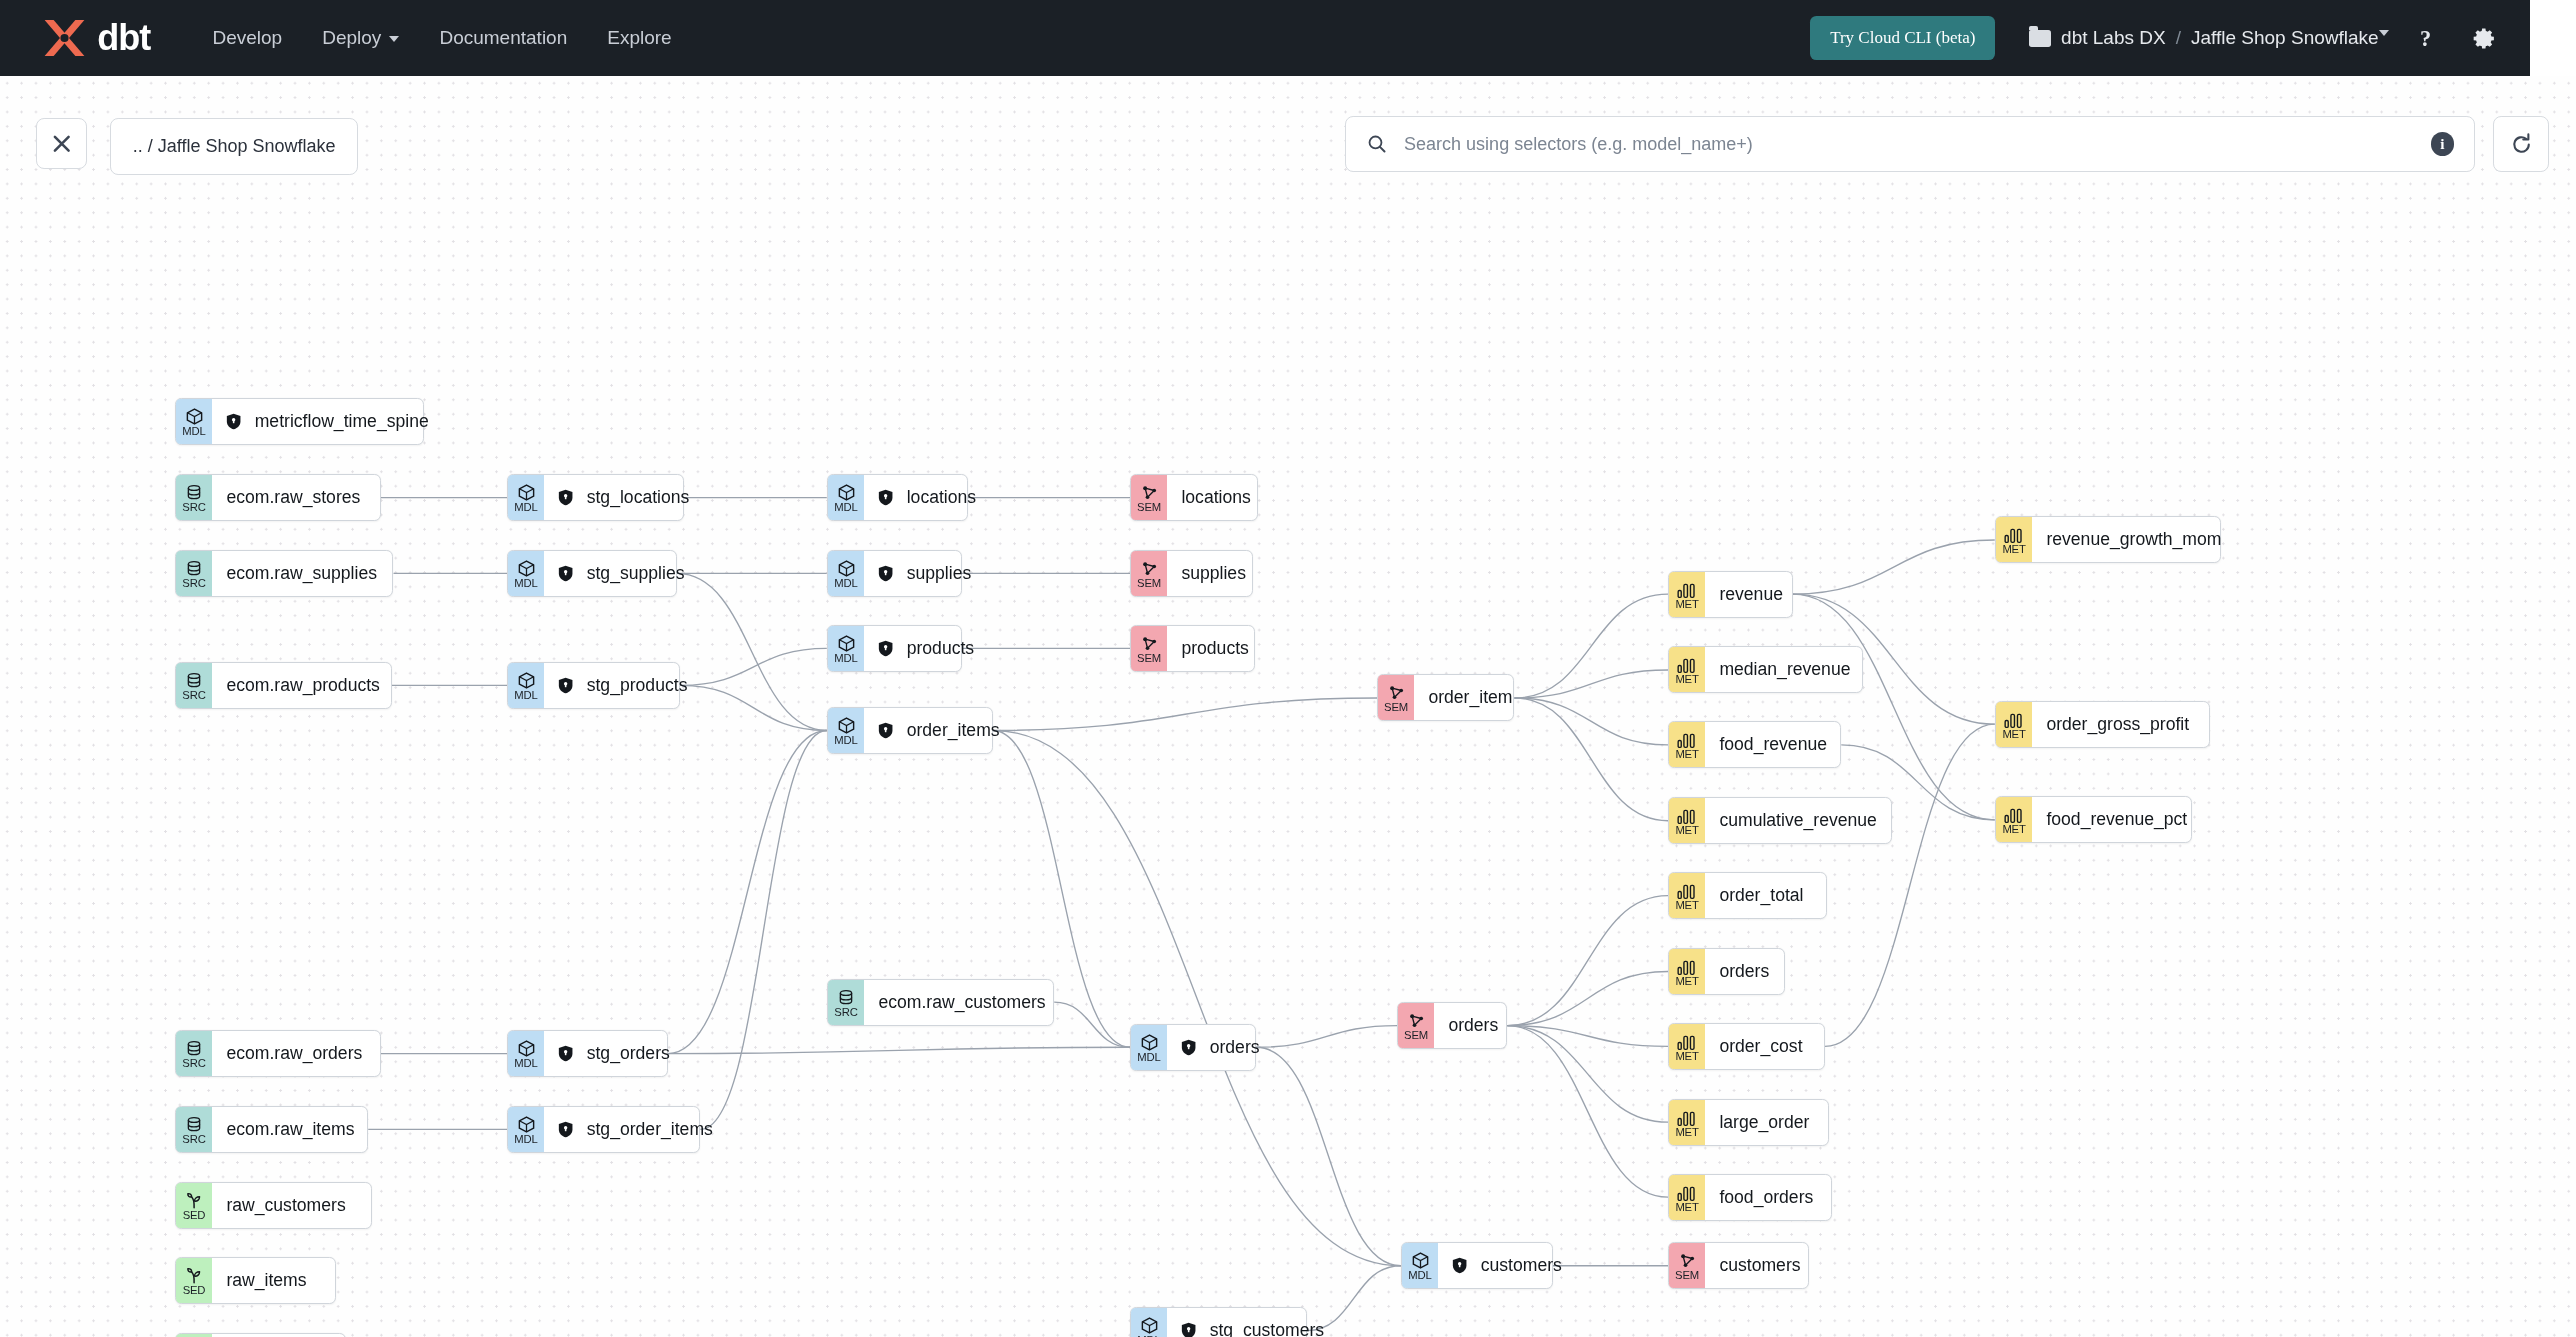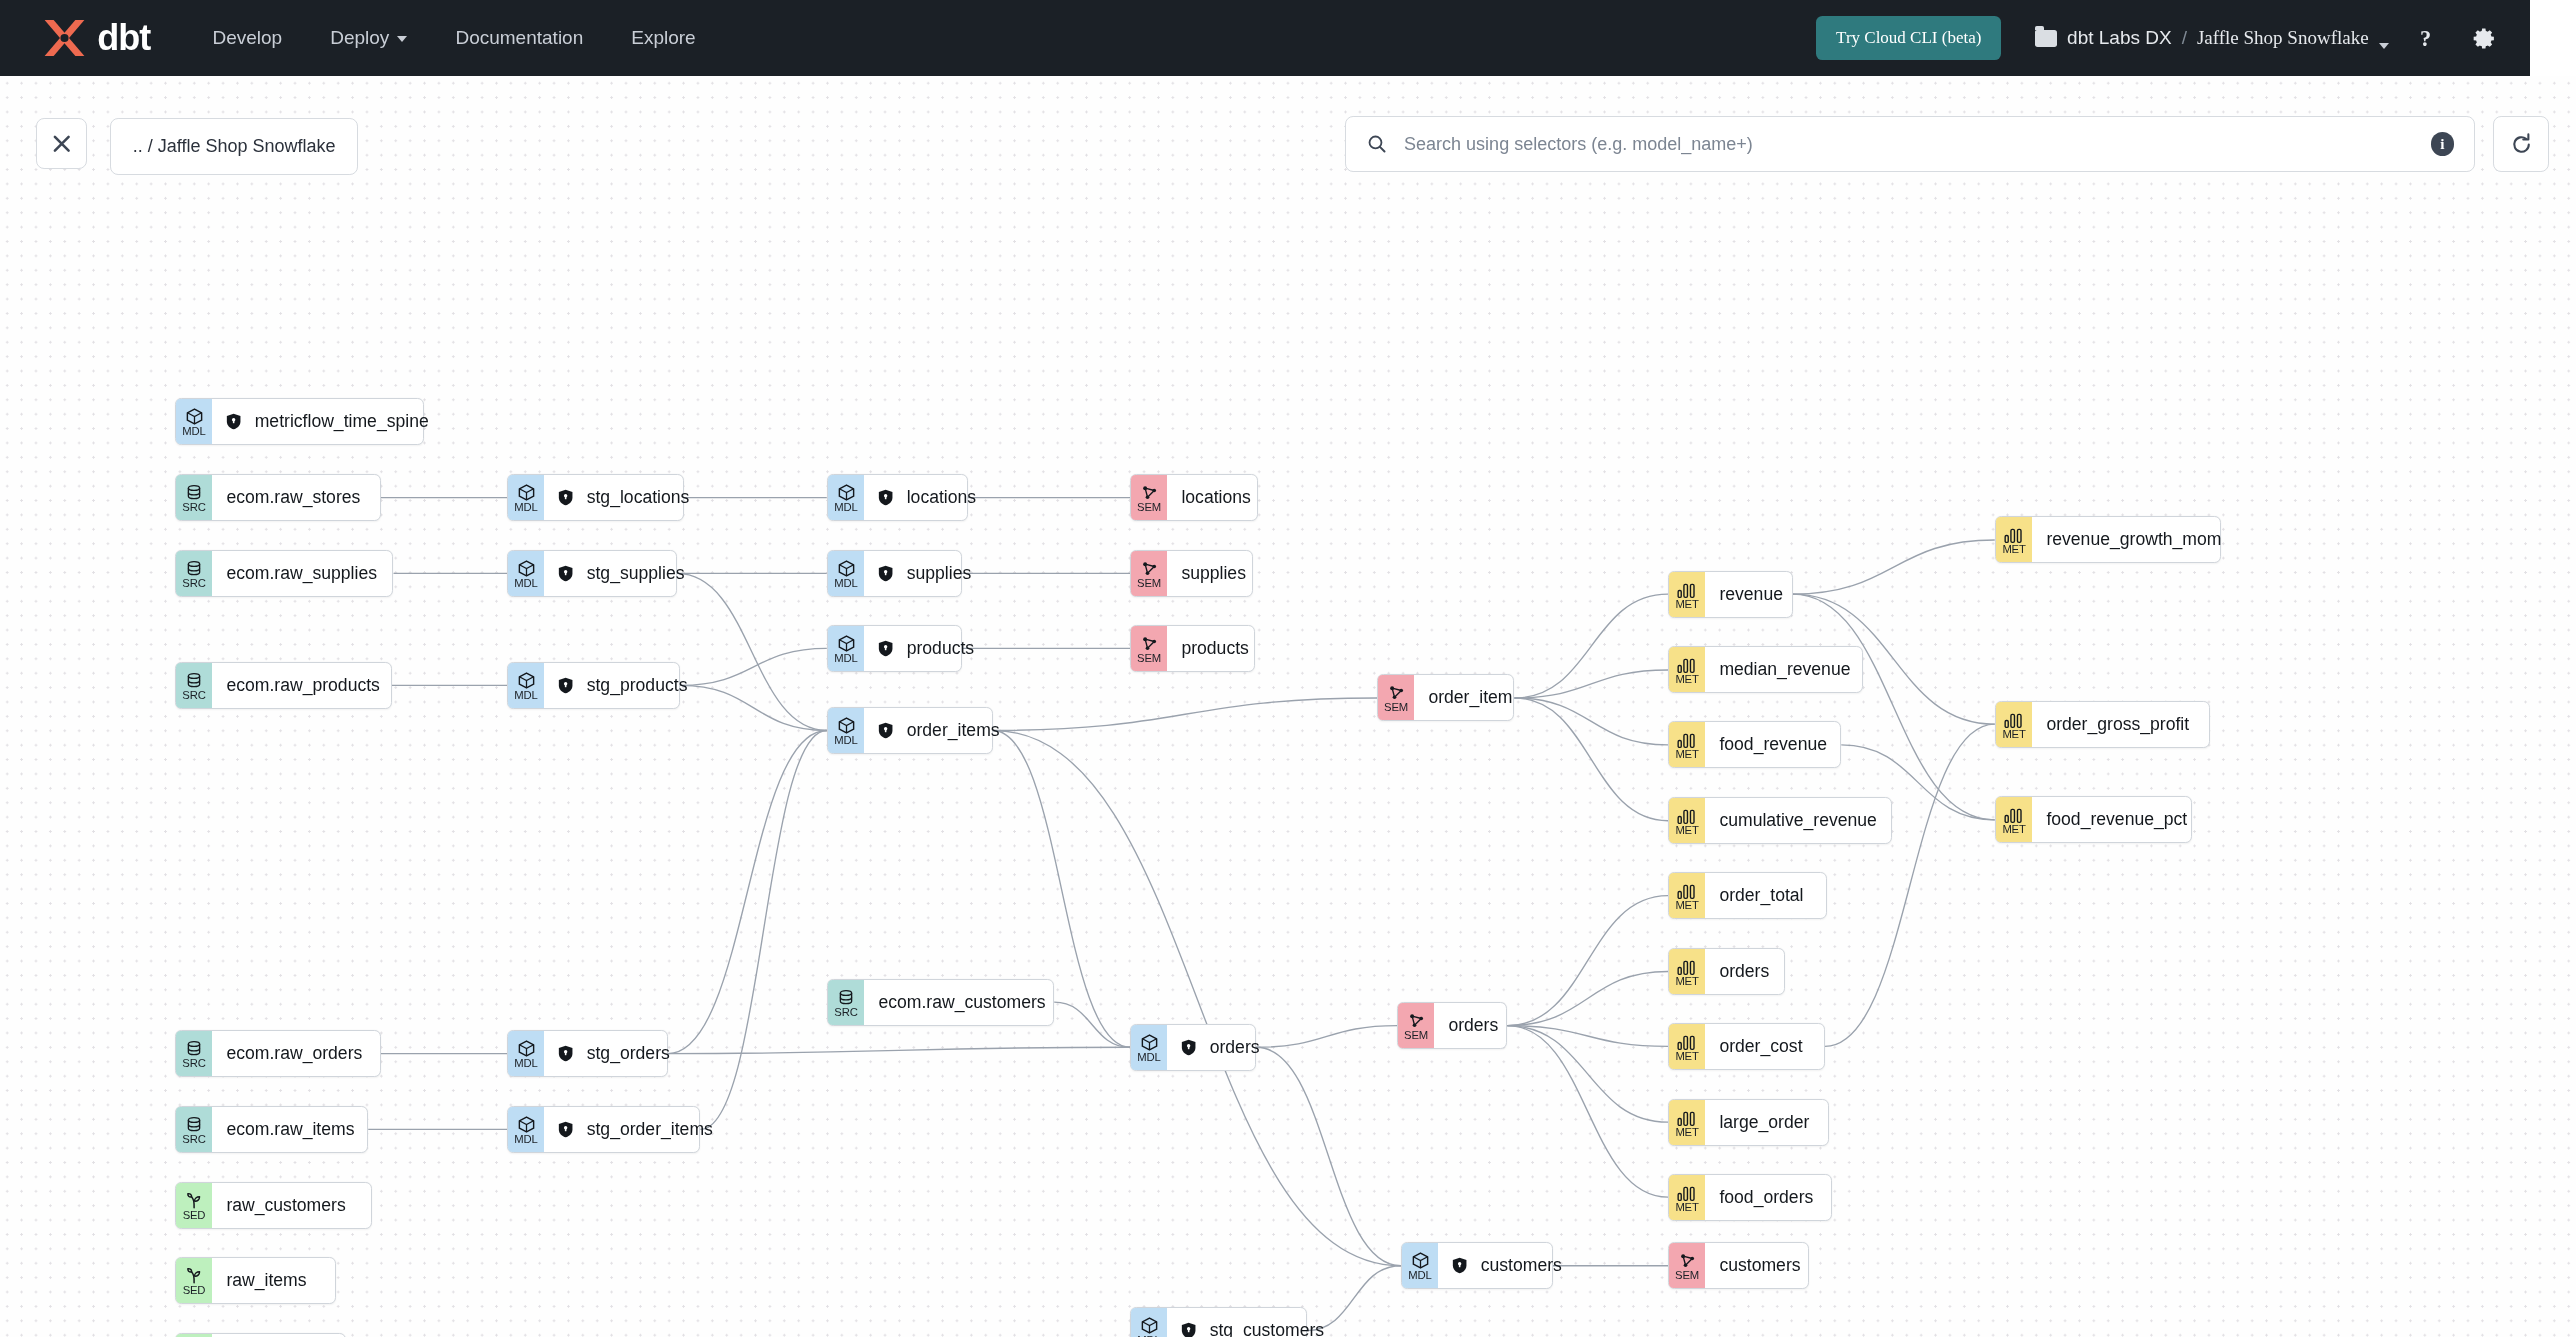--- a/index.html
+++ b/index.html
@@ -16,21 +16,21 @@
     position: absolute; top: 0; left: 0;
     width: 2530px; height: 76px;
     background: #1B2026;
     display: flex; align-items: center;
     padding: 0 25px;
   }
   .logo-wrap { display: flex; align-items: center; gap: 9px; margin-right: 42px; margin-left: 16.2px;}
   .logo-mark { width: 47px; height: 42px; }
   .logo-text { font-size: 36px; font-weight: 700; color: #fff; letter-spacing: -0.9px; line-height: 1; }
 
-  .nav-links { display: flex; align-items: flex-start; gap: 8px; }
+  .nav-links { display: flex; align-items: flex-start; gap: 0; }
   .nav-link {
     color: #C9CED6; font-size: 19px; padding: 9px 20px;
     cursor: pointer; display: flex; align-items: center; gap: 8.1px;
     white-space: nowrap;
   }
   .caret-dn {
     width: 0; height: 0; border-left: 5.4px solid transparent;
     border-right: 5.4px solid transparent; border-top: 6.3px solid #C9CED6;
     display:inline-block; margin-top:2.7px;
   }
@@ -50,21 +50,21 @@
   }
   .folder-ico {
     width: 21.7px; height: 17px; background: #DADEE3;
     border-radius: 1.8px 2.7px 2.7px 2.7px; position: relative; display:inline-block;
   }
   .folder-ico:before {
     content:''; position:absolute; top:-3.6px; left:0; width:9px; height:4.5px;
     background:#DADEE3; border-radius:1.8px 1.8px 0 0;
   }
   .bc-sep { color: #808a95; font-size: 19px; }
-  .bc-project { display:flex; align-items:flex-end; gap:10px; cursor:pointer;font-family:Liberation Serif, serif; }
+  .bc-project { display:flex; align-items:flex-start; cursor:pointer; }
   .icon-btn-nav {
     width: 42px; height: 42px; display: flex; align-items: center;
     justify-content: center; cursor: pointer; margin-left: 16.2px;
   }
 
   
   #canvas {
     position: absolute; top: 76px; left: 0;
     width: 2576px; height: 1262px;
     background-color: #fefefe;

